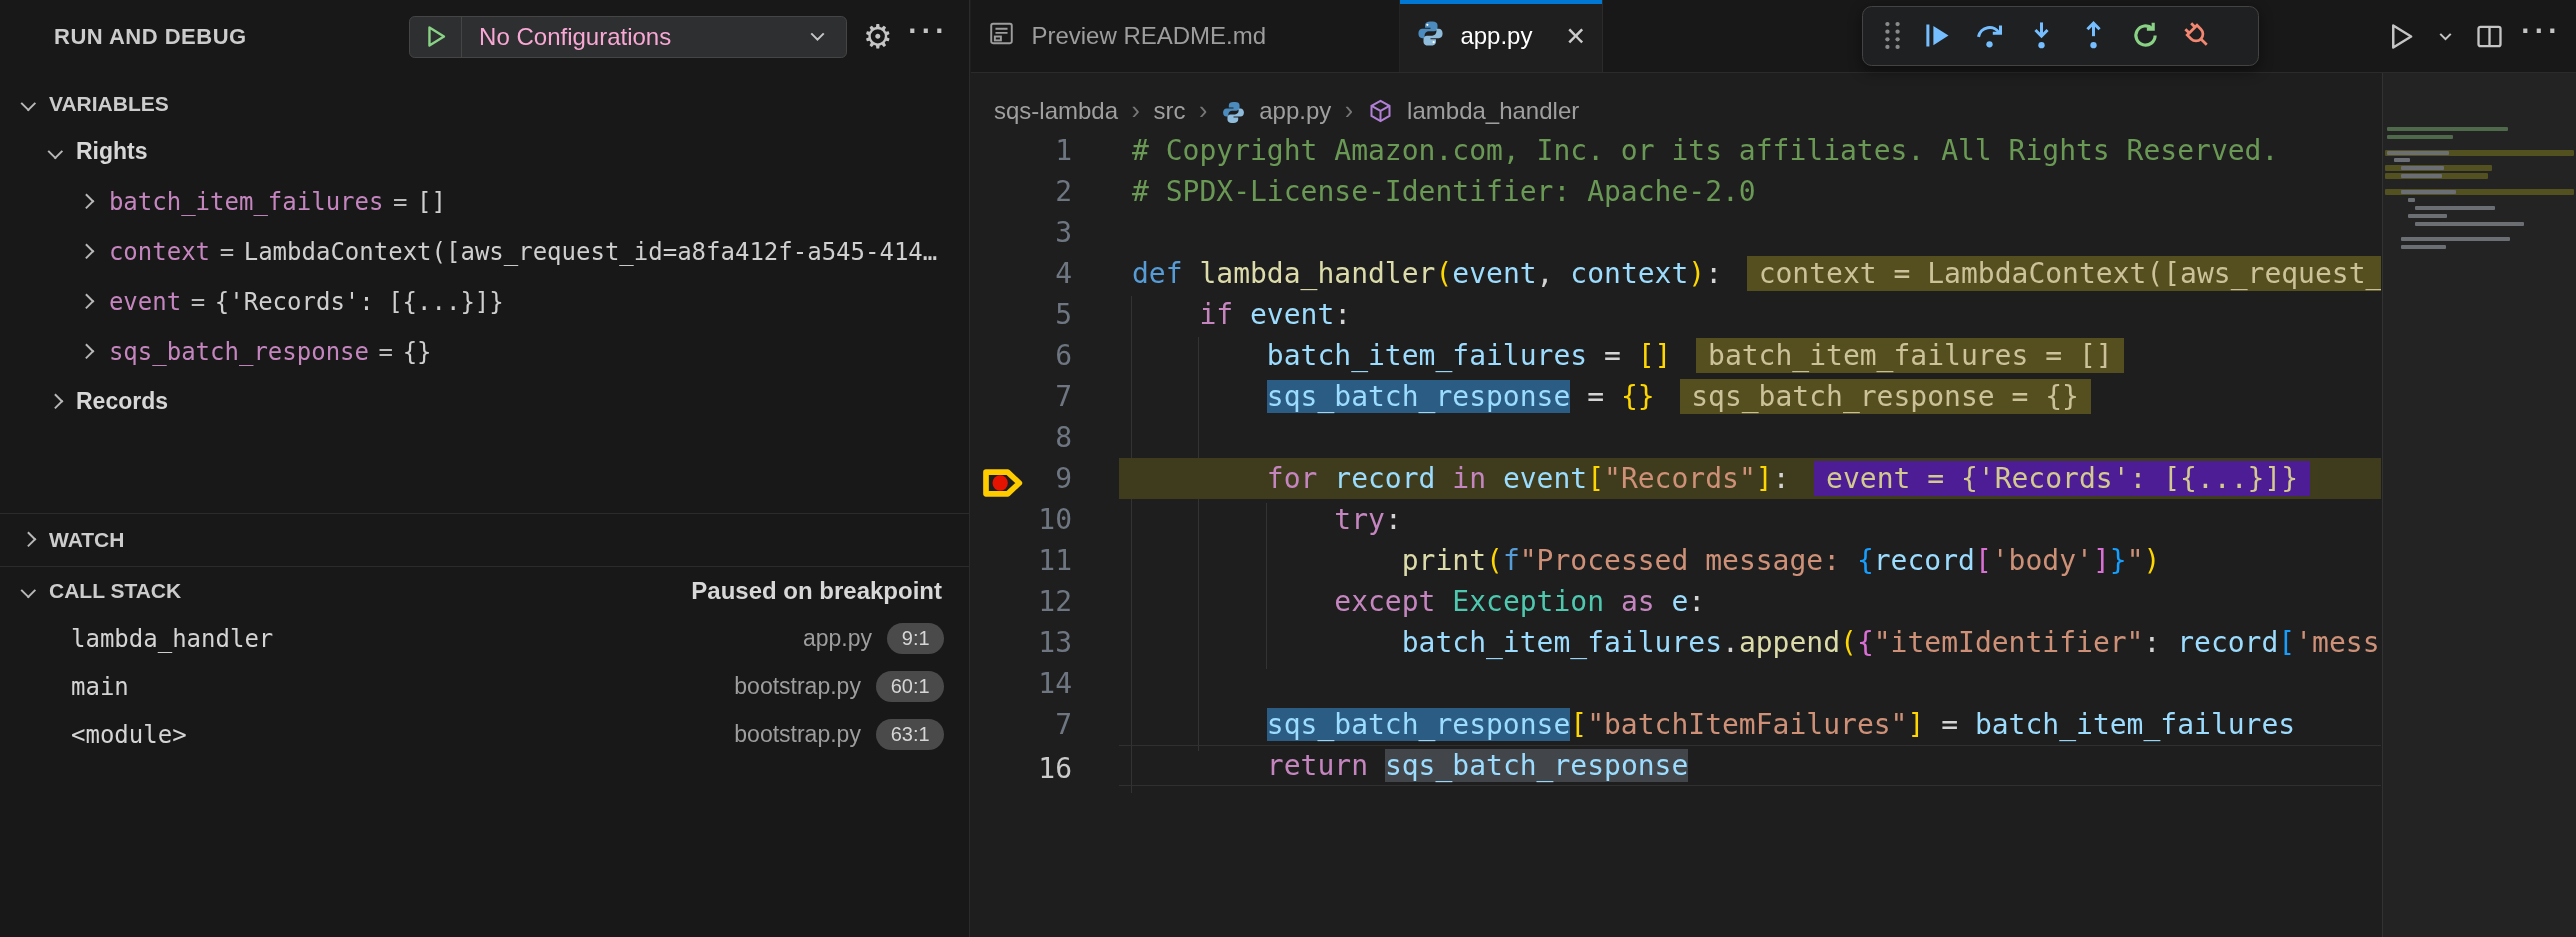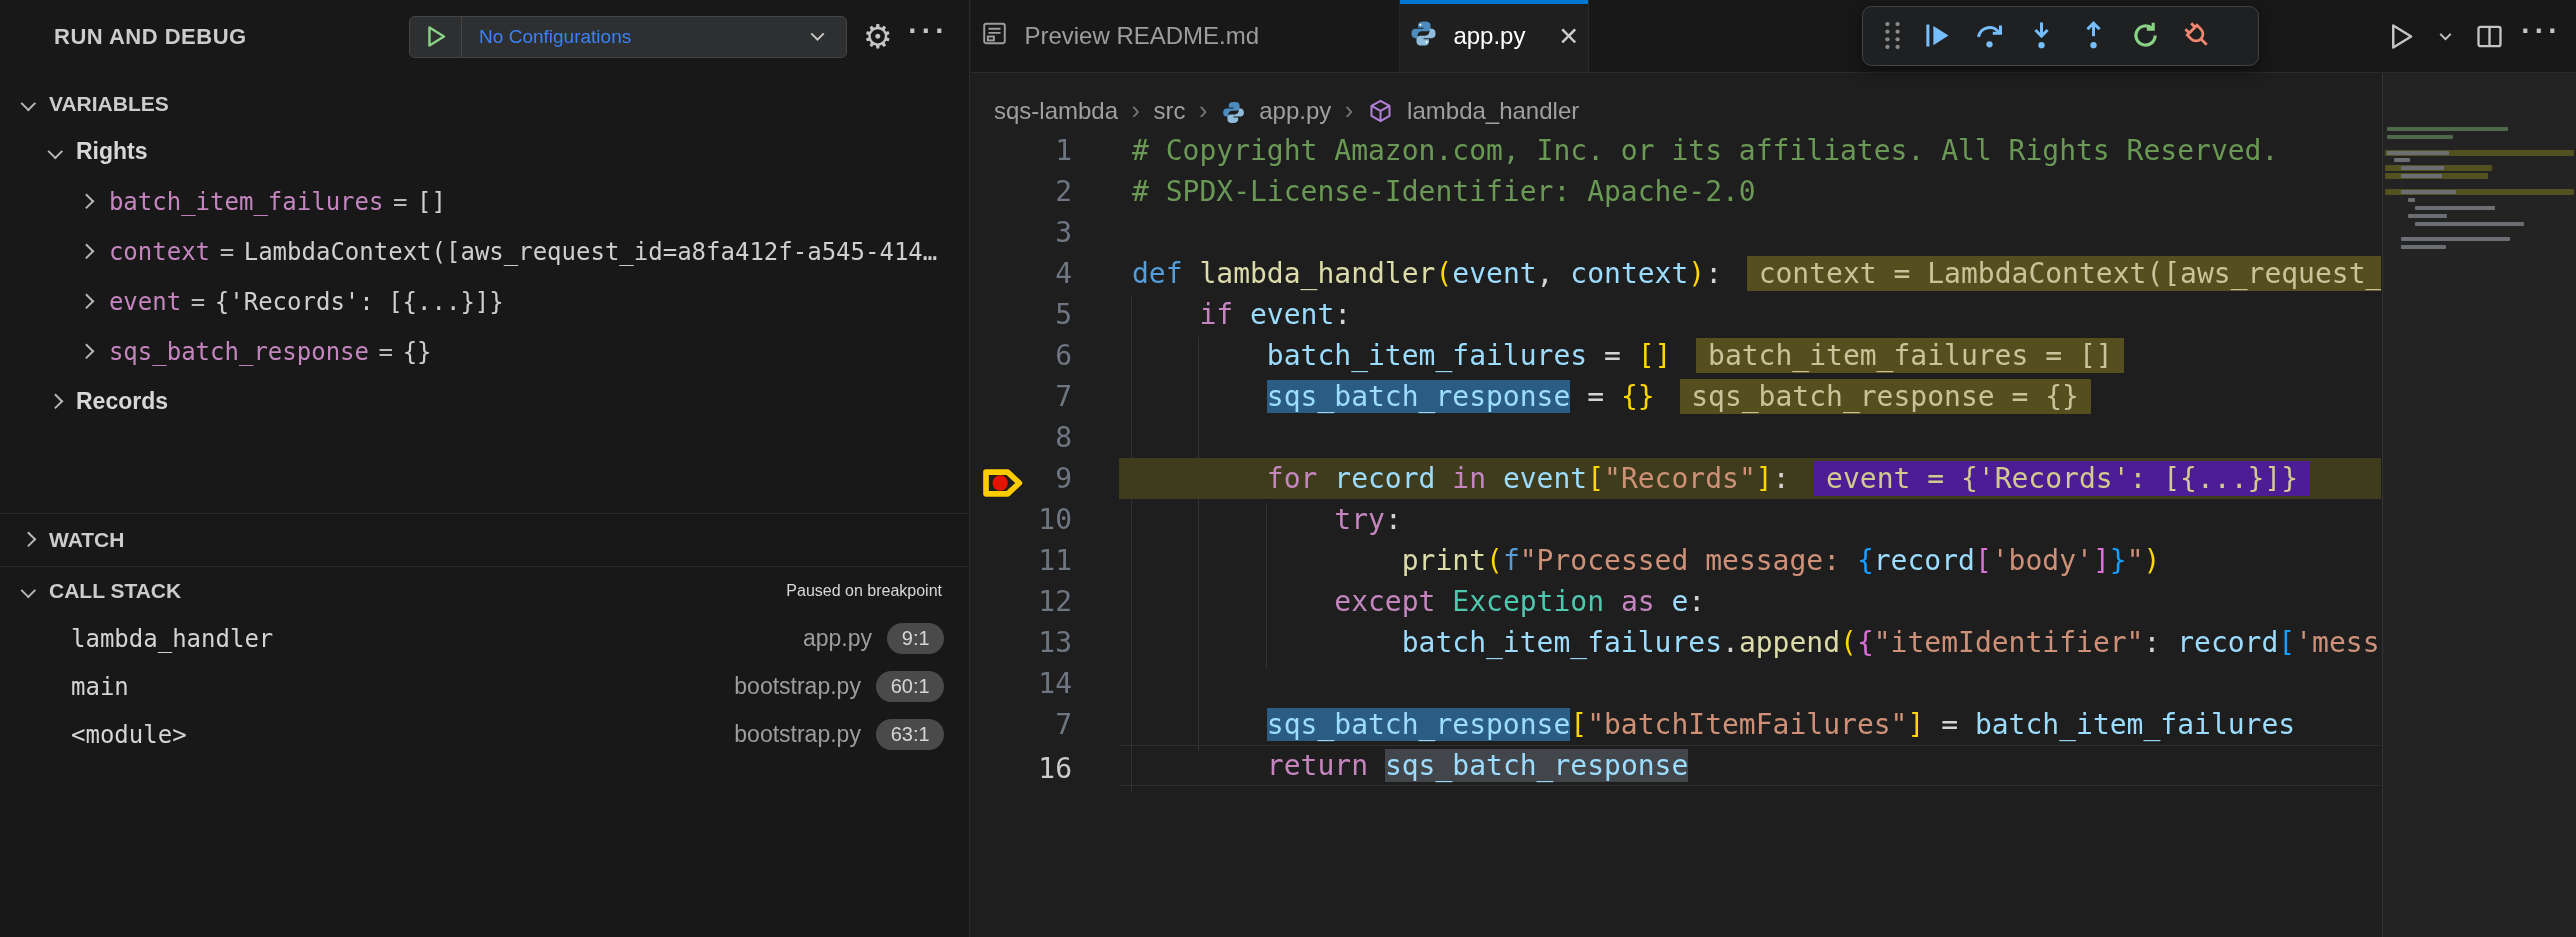--- a/index.html
+++ b/index.html
@@ -8,21 +8,21 @@
 
   
   #sidebar { position:absolute; left:0; top:0; width:970px; height:938px;
     background:var(--c-sidebar_bg,#181818); border-right:1px solid var(--c-border,#2b2b2b); }
   .sb-header { height:73px; display:flex; align-items:center; padding:0 21px 0 54px; gap:11.6px; }
   .sb-title { font-size:22px; font-weight:600; letter-spacing:0.5px; color:#cccccc; flex:none; }
   .cfg-dd { margin-left:auto; width:438px; height:42px; background:#2d2f31; border:1px solid #454545;
     border-radius:5.8px; display:flex; align-items:center; overflow:hidden; }
   .cfg-play { width:52px; height:100%; display:flex; align-items:center; justify-content:center;
     border-right:1px solid #454545; }
-  .cfg-label { flex:1; padding-left:17.3px; font-size:19px; color:#3b82f6; white-space:nowrap; }
+  .cfg-label { flex:1; padding-left:17.3px; font-size:24px; color:#f9a8d4; white-space:nowrap; }
   .cfg-chev { padding-right:15.4px; display:flex; }
   .icon-btn { width:39px; height:39px; display:flex; align-items:center; justify-content:center;
     color:#c5c5c5; font-size:33px; }
   .dots { letter-spacing:3.9px; font-size:29px; font-weight:700; line-height:0; padding-bottom:11.6px; }
 
   .chev { display:inline-block; width:10.6px; height:10.6px; border-right:2.3px solid #b8b8b8;
     border-bottom:2.3px solid #b8b8b8; transform:rotate(45deg); flex:none; margin-right:15.4px; }
   .chev.r { transform:rotate(-45deg); }
 
   .sec-head { display:flex; align-items:center; font-size:21px; font-weight:700; color:#cccccc;
@@ -33,30 +33,30 @@
   .tree-row.lvl1 { padding-left:50px; }
   .var-row { display:flex; align-items:center; height:50px; padding-left:81px;
     font-family:"DejaVu Sans Mono", monospace; font-size:24px; font-weight:400; white-space:nowrap; overflow:hidden; }
   .var-row .chev { margin-right:17.3px; }
   .var-name { color:#c586c0; }
   .var-eq { color:#bbbbbb; padding:0 9.6px; }
   .var-val { color:#cfcfcf; }
   #vars-spacer { height:86px; }
   #watch-head { height:52px; }
   #callstack-head { height:48px; }
-  .cs-status { margin-left:auto; margin-right:27px; font-size:16px; font-weight:400; color:#d8d8d8; }
+  .cs-status { margin-left:auto; margin-right:27px; font-size:24px; font-weight:700; color:#d8d8d8; }
   .frame-row { display:flex; align-items:center; height:48px; padding-left:71px; padding-right:25px; }
   .frame-name { font-family:"DejaVu Sans Mono", monospace; font-size:24px; color:#d4d4d4; }
   .frame-file { margin-left:auto; font-size:23px; color:#9d9d9d; padding-right:15.4px; }
   .frame-badge { background:#4a4a4a; border-radius:15.4px; padding:3.9px 14.4px; font-size:20px; color:#d6d6d6; }
 
   
   #tabbar { position:absolute; left:971px; top:0; width:1605px; height:73px;
     background:var(--c-sidebar_bg,#181818); border-bottom:1px solid var(--c-border,#2b2b2b); display:flex; }
-  .tab { display:flex; align-items:center; padding:0 9px; gap:15.4px; font-size:24px;
+  .tab { display:flex; align-items:center; padding:0 16px; gap:15.4px; font-size:24px;
     border-right:1px solid #242424; height:100%; position:relative; color:#9d9d9d; }
   .tab.active { background:var(--c-tab_active_bg,#1f1f1f); color:#ffffff; border-right:1px solid #2b2b2b; }
   .tab.active::before { content:""; position:absolute; left:0; top:0; right:0; height:3.9px;
     background:var(--c-accent,#0078d4); }
   .tab .close { margin-left:17.3px; font-size:25px; color:#cccccc; }
   .tab1 { width:429px; }
 
   
   #debug-toolbar { position:absolute; left:1862px; top:5.8px; width:397px; height:60px;
     background:#1f2021; border:1.4px solid #434343; border-radius:9.6px;

